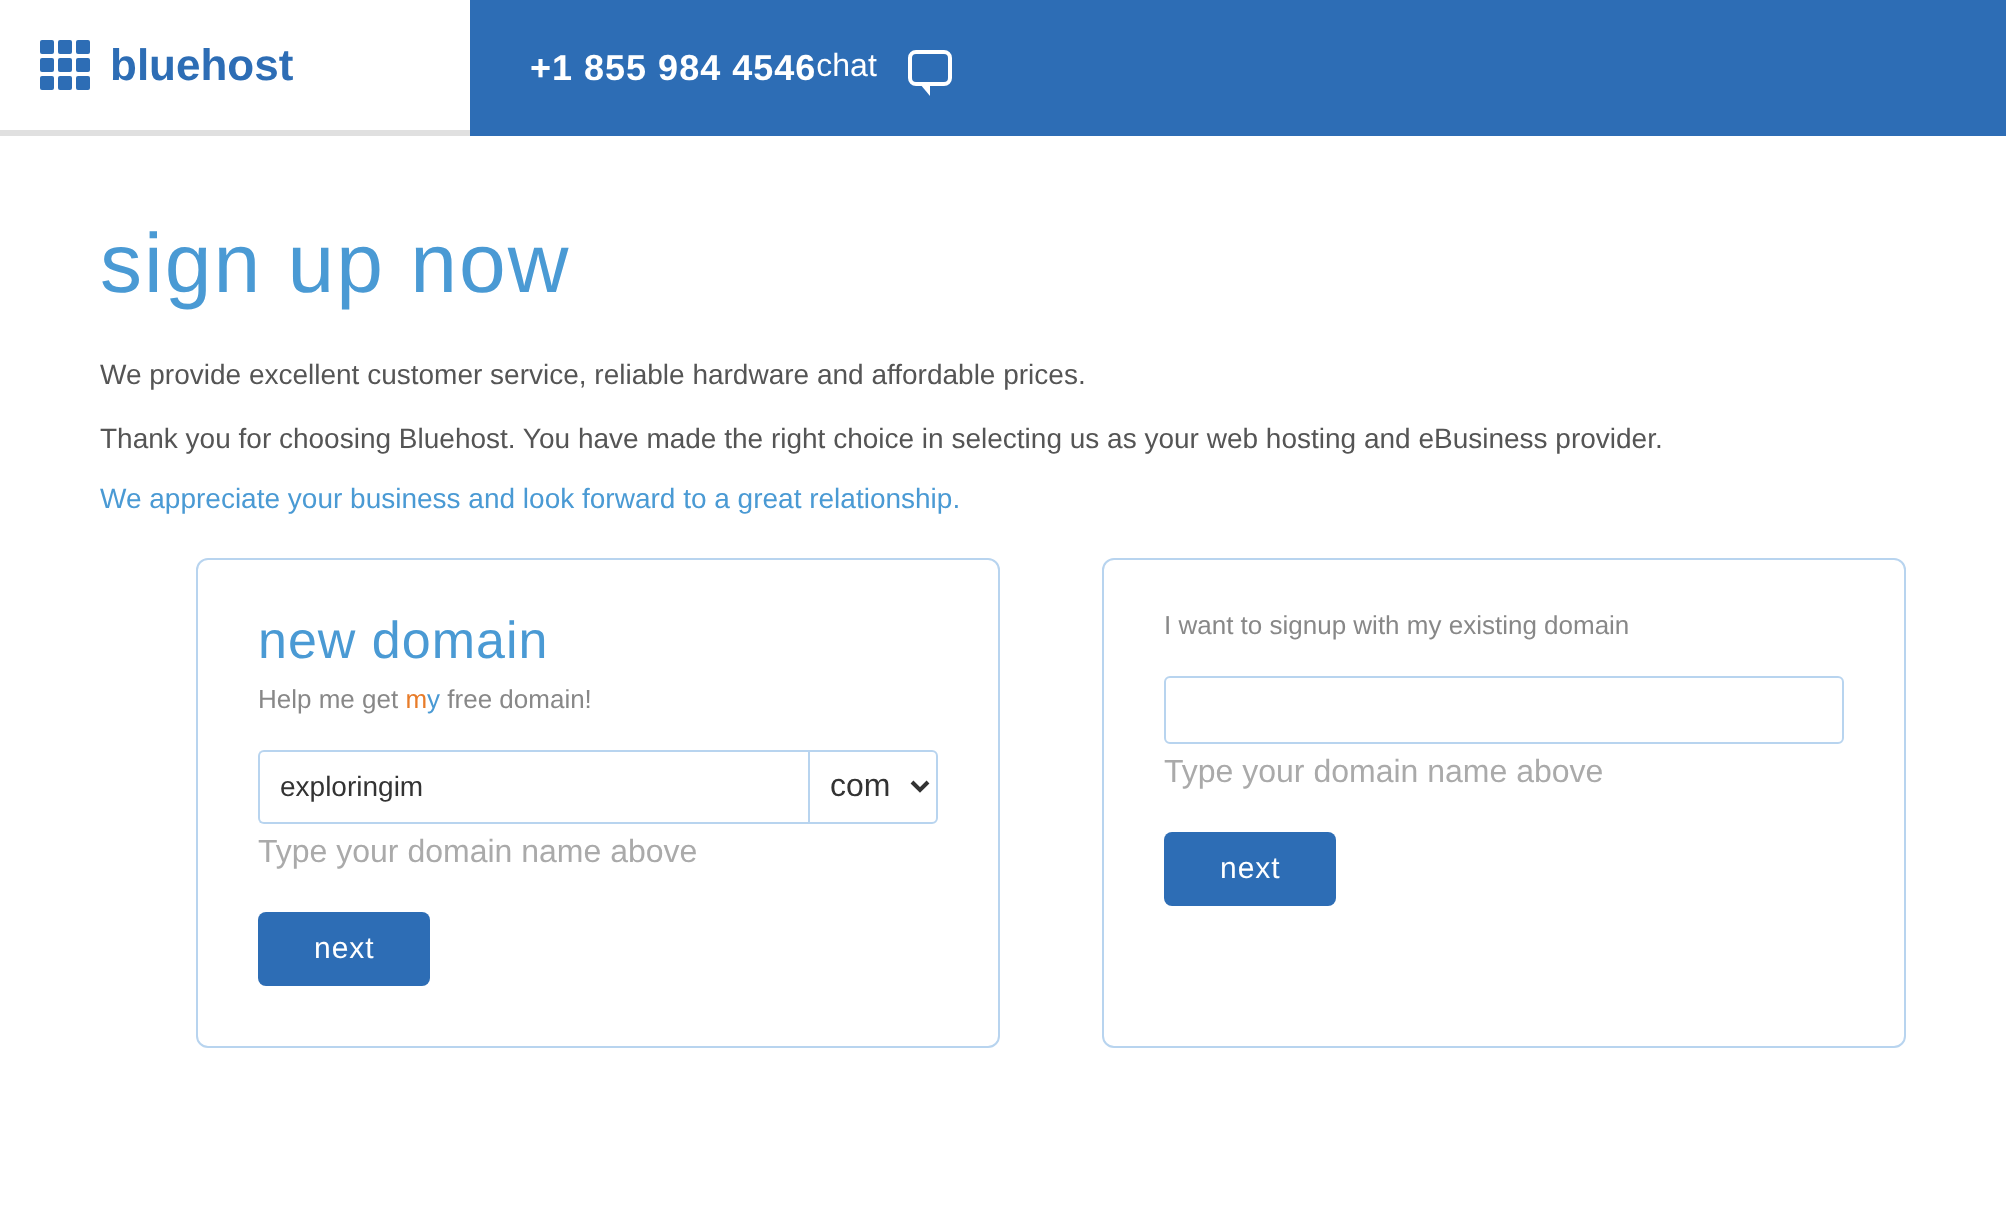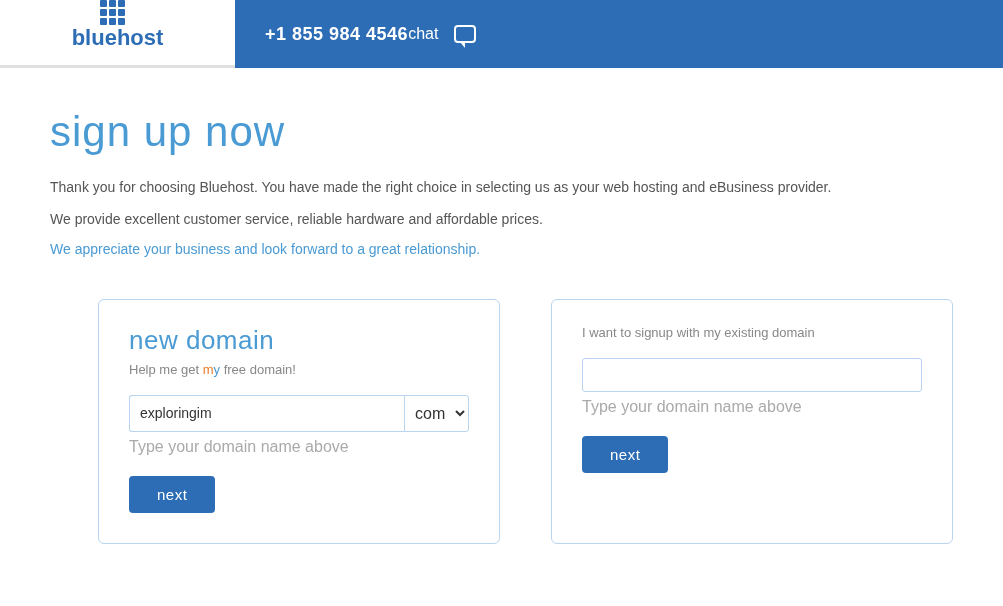--- a/index.html
+++ b/index.html
@@ -23,21 +23,20 @@
       background: #fff;
     }
 
     .header-logo {
       display: flex;
       align-items: center;
       padding: 0 20px;
       background: #fff;
       min-width: 235px;
       border-bottom: 3px solid #e0e0e0;
-      flex-direction: column;
     }
 
     .logo-grid-icon {
       display: inline-grid;
       grid-template-columns: repeat(3, 7px);
       grid-template-rows: repeat(3, 7px);
       gap: 2px;
       margin-right: 10px;
     }
 
@@ -115,21 +114,21 @@
       color: #555;
       font-size: 14px;
       line-height: 1.6;
       margin-bottom: 10px;
       max-width: 950px;
     }
 
     .appreciate-text {
       color: #4a9ad4;
       font-size: 14px;
-      margin-bottom: 42px;
+      margin-bottom: 22px;
     }
 
     
     .cards-container {
       display: flex;
       gap: 51px;
       margin-top: 20px;
       padding-left: 48px;
     }
 
@@ -242,24 +241,24 @@
       <span>chat</span>
       <span class="chat-bubble"></span>
     </span>
   </div>
 </div>
 
 <div class="main">
   <h1 class="page-title">sign up now</h1>
 
   <p class="intro-text">
-    <span>Thank you for choosing Bluehost. You have made the right choice in selecting us as your web hosting and eBusiness provider.</span>
+    <span>We provide excellent customer service, reliable hardware and affordable prices.</span>
   </p>
   <p class="intro-text">
-    <span>We provide excellent customer service, reliable hardware and affordable prices.</span>
+    <span>Thank you for choosing Bluehost. You have made the right choice in selecting us as your web hosting and eBusiness provider.</span>
   </p>
 
   <p class="appreciate-text">
     <span>We appreciate your business and look forward to a great relationship.</span>
   </p>
 
   <div class="cards-container">
 
     <div class="card">
       <div class="card-title">new domain</div>

